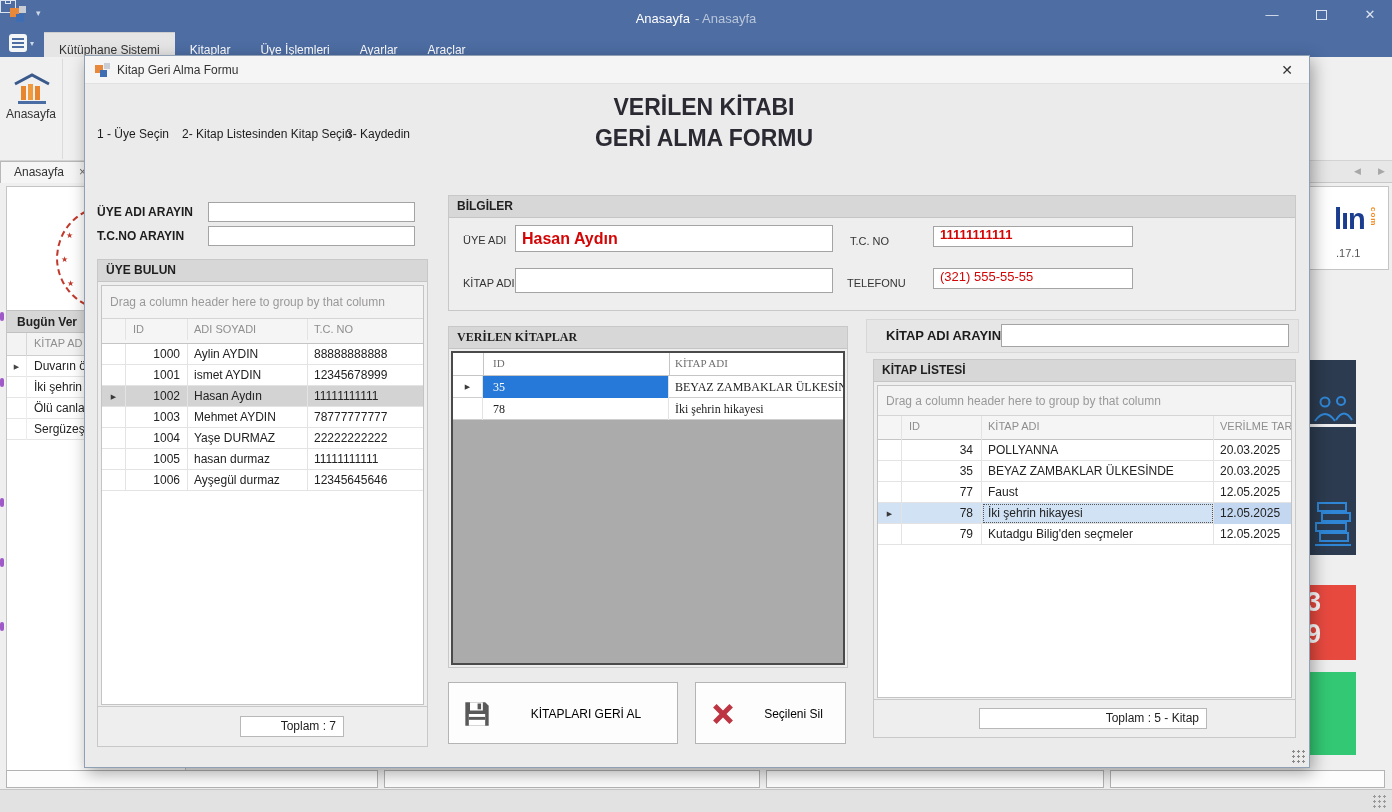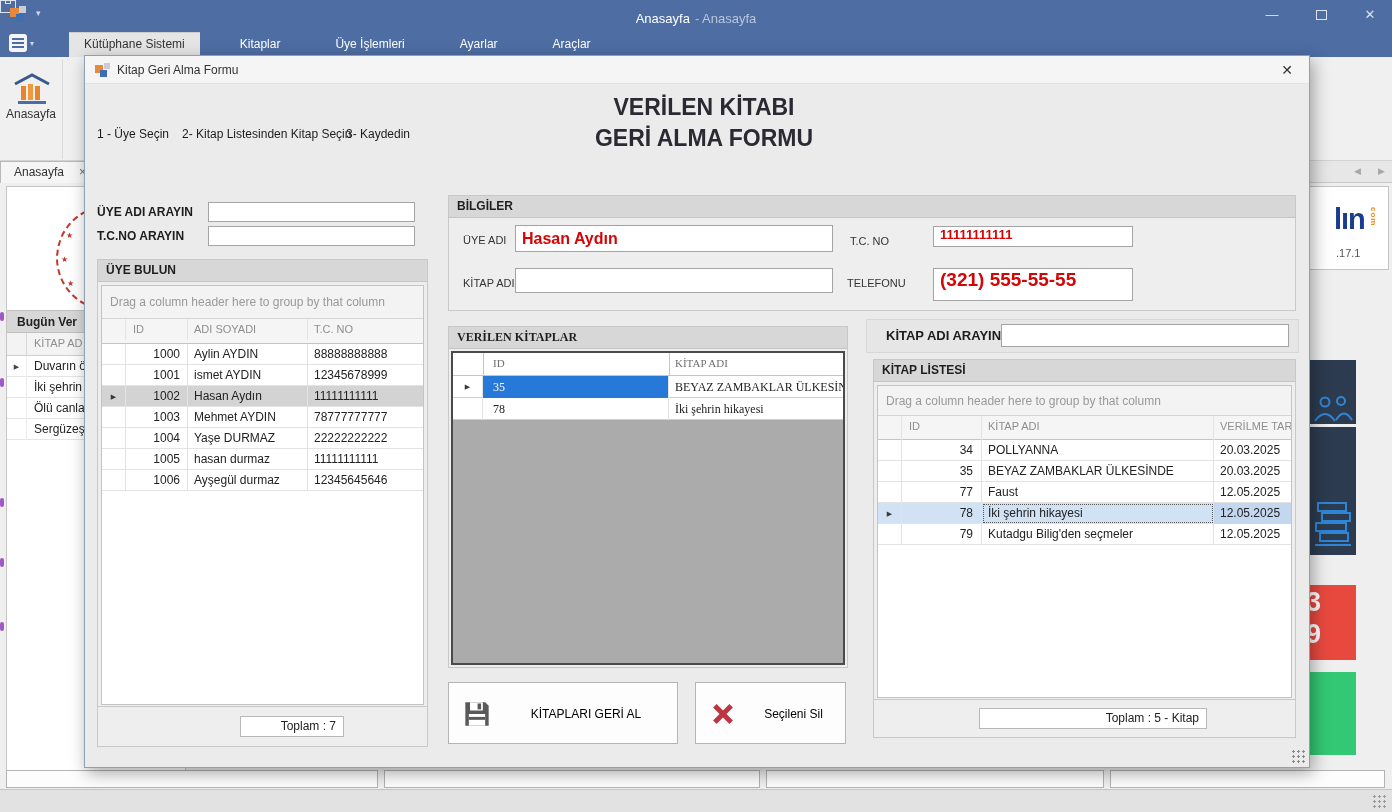--- a/index.html
+++ b/index.html
@@ -22,21 +22,21 @@
   #win-max-box { position:absolute; left:1316px; top:10px; width:11px; height:10px; border:1px solid #dce4f0; }
   #win-close { left:1350px; }
 
   
   #menubar { position:absolute; left:0; top:30px; width:1392px; height:27px; background:#4d6da3; }
   #list-icon { position:absolute; left:9px; top:4px; width:18px; height:18px; background:#f4f5f7; border-radius:3px; }
   #list-icon i { position:absolute; left:3px; width:12px; height:2px; background:#4d6da3; }
   #list-icon i:nth-child(1){top:4px;} #list-icon i:nth-child(2){top:8px;} #list-icon i:nth-child(3){top:12px;}
   #list-dropdown { position:absolute; left:30px; top:9px; color:#cdd8e8; font-size:8px; }
   #menu-items { position:absolute; left:44px; top:2px; height:25px; display:flex; }
-  .menu-item { padding:0 15px; height:25px; line-height:25px; font-size:12px; color:#ffffff;margin-left:25px; }
+  .menu-item { padding:6px 15px; height:25px; line-height:25px; font-size:12px; color:#ffffff; }
   .menu-item.active { background:#e6e5e6; color:#333; box-shadow:0 1px 0 #cfcecf inset; }
 
   
   #ribbon { position:absolute; left:0; top:57px; width:1392px; height:104px; background:#f1f0f1; border-bottom:1px solid #d4d3d4; }
   #home-btn { position:absolute; left:0; top:2px; width:63px; height:100px; border-right:1px solid #dcdbdc; }
   #home-btn svg { position:absolute; left:12px; top:12px; }
   #home-btn .lbl { position:absolute; left:0; top:48px; width:100%; text-align:center; font-size:12px; color:#333; }
 
   
   #tabstrip { position:absolute; left:0; top:161px; width:1392px; height:22px; background:#e8e7e8; border-bottom:1px solid #c9c8c9; }
@@ -120,21 +120,21 @@
   .grp-footer { position:absolute; left:0; right:0; bottom:0; height:40px; background:#efeeef; border-top:1px solid #c9c8c9; }
   .total-box { position:absolute; background:#fff; border:1px solid #b9b8b9; font-size:12px; color:#222; text-align:right; padding-right:7px; line-height:19px; height:21px; }
   #uye-total { left:142px; top:9px; width:104px; }
 
   
   #grp-bilgiler { left:363px; top:139px; width:848px; height:116px; }
   .b-lbl { position:absolute; font-size:11px; color:#333; }
   #inp-b-uyeadi { left:66px; top:29px; width:318px; height:27px; font-size:16px; font-weight:bold; color:#d40505; line-height:25px; }
   #inp-b-tc { left:484px; top:30px; width:200px; height:21px; font-size:13px; font-weight:bold; color:#d40505; }
   #inp-b-kitap { left:66px; top:72px; width:318px; height:25px; }
-  #inp-b-tel { left:484px; top:72px; width:200px; height:33px; font-size:19px; font-weight:bold; color:#d40505; }
+  #inp-b-tel { left:484px; top:72px; width:200px; height:21px; font-size:13px; font-weight:normal; color:#d40505; }
 
   
   #grp-verilen { left:363px; top:270px; width:400px; height:342px;font-family:Liberation Serif, serif; }
   #verilen-grid { position:absolute; left:2px; top:24px; right:2px; bottom:2px; background:#ababab; border:2px solid #4a4a4a; }
   #verilen-hdr { height:23px; background:#fff; border-bottom:1px solid #c6c5c6; position:relative; font-size:11px; color:#6f6e6f; }
   #verilen-hdr span { position:absolute; top:4px; }
   .v-row { position:relative; height:22px; background:#fff; border-bottom:1px solid #cfcecf; font-size:12px; color:#222; }
   .v-ind { left:0; width:30px; height:22px; line-height:22px; }
   .v-id  { left:30px; width:186px; height:22px; line-height:22px; padding-left:10px; }
   .v-nm  { left:216px; right:0; height:22px; line-height:22px; padding-left:6px; border-right:none; }

